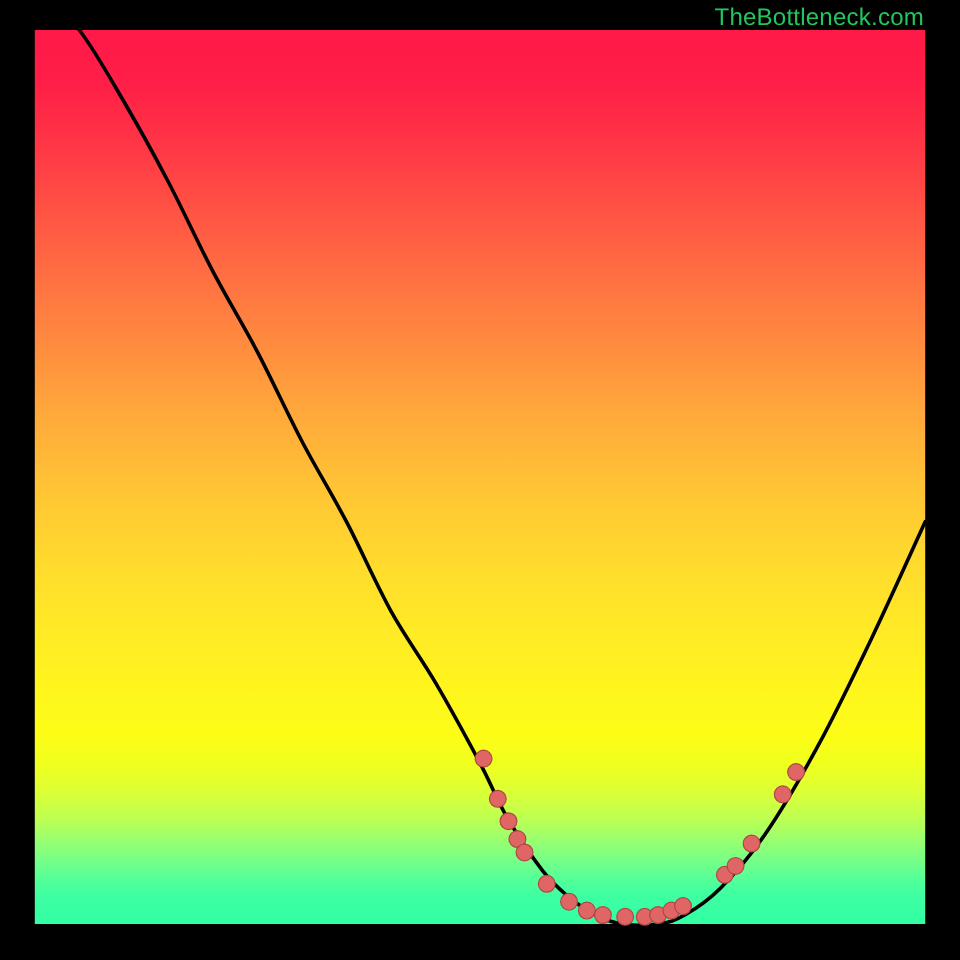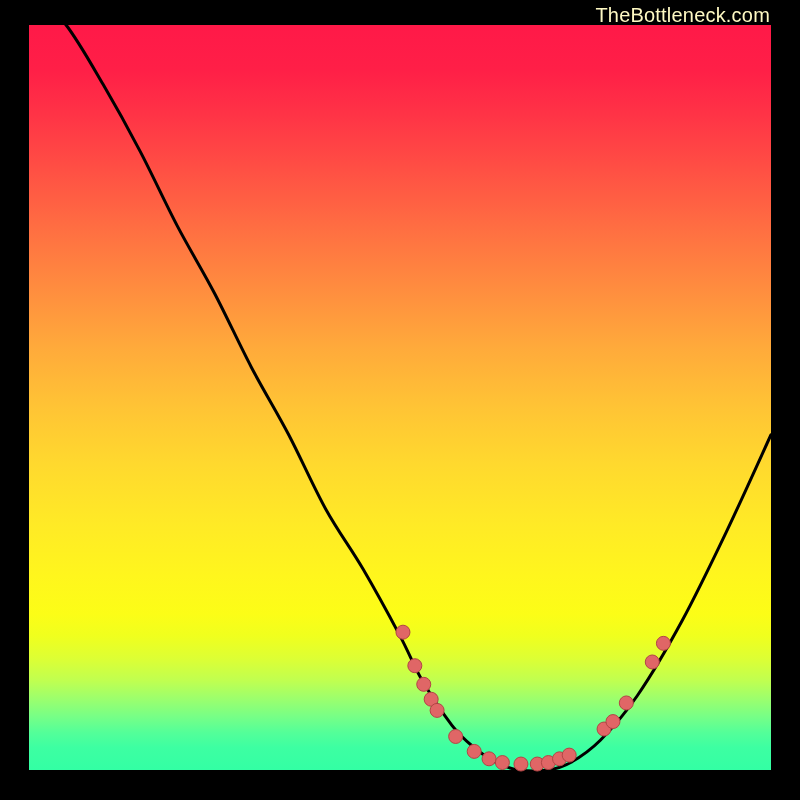--- a/index.html
+++ b/index.html
@@ -44,21 +44,21 @@
       #74ff88 93%,
       #53ff99 95%,
       #3dffa2 97%,
       #33ffa4 100%
     );
   }
   .watermark {
     position: absolute;
     top: 4px;
     right: 30px;
-    color: #fef9c3;
+    color: #22c55e;
     font-family: Arial, Helvetica, sans-serif;
     font-size: 20px;
     font-weight: 500;
     letter-spacing: 0.2px;
     z-index: 10;
   }
   svg.overlay {
     position: absolute;
     left: 0;
     top: 0;

